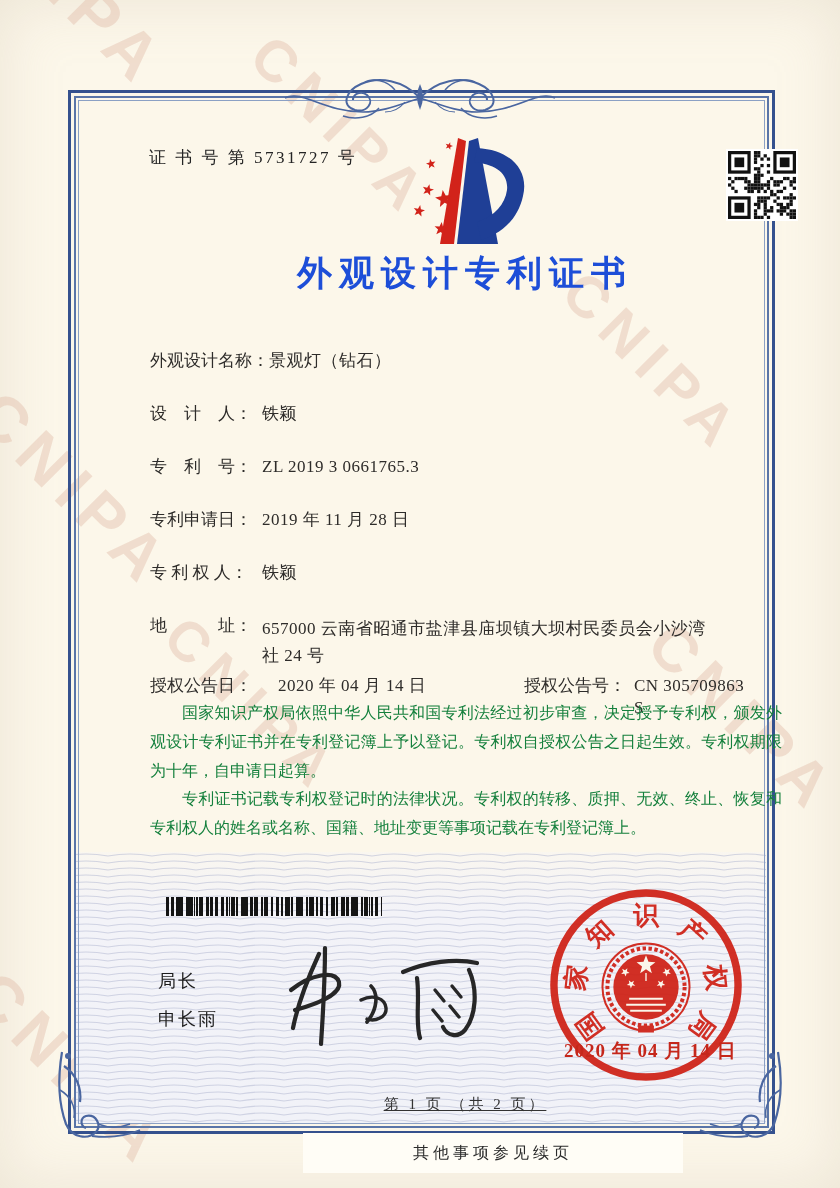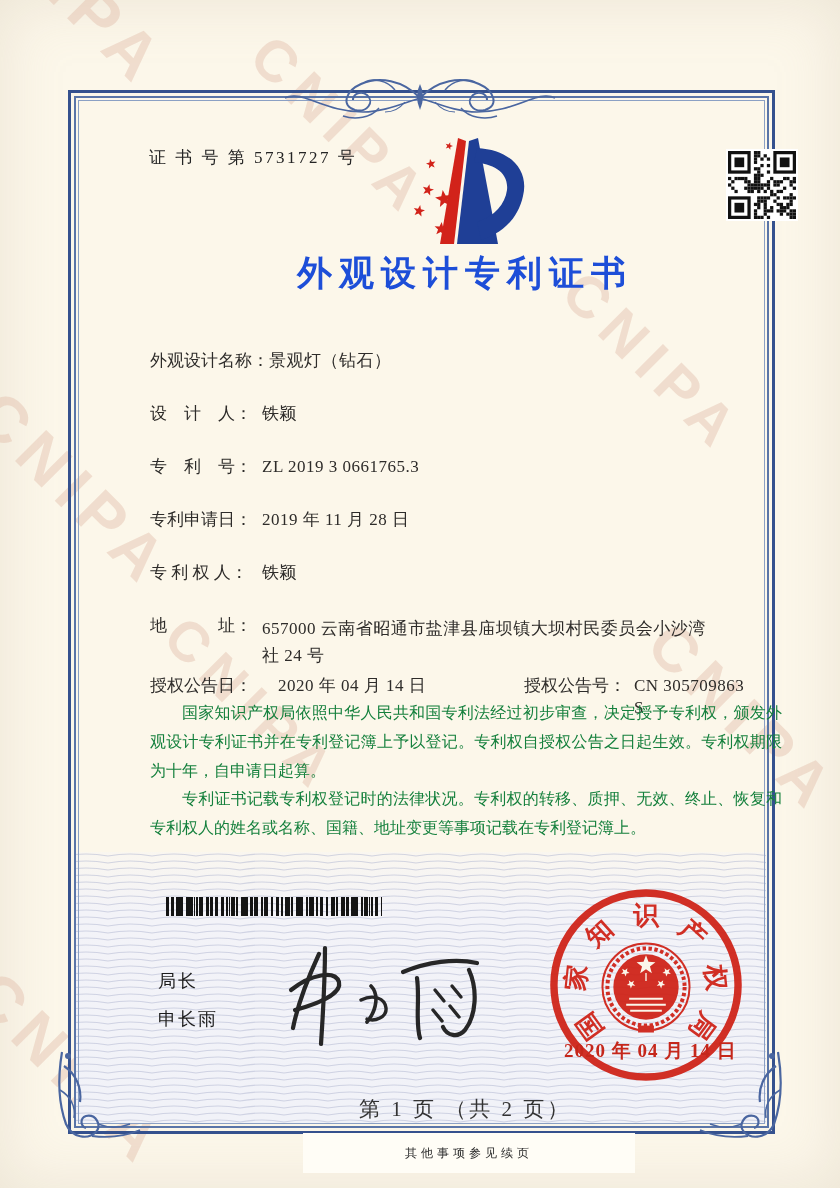--- a/index.html
+++ b/index.html
@@ -49,24 +49,24 @@
       repeating-linear-gradient(90deg,#141414 0 1px,rgba(0,0,0,0) 1px 7px),
       repeating-linear-gradient(90deg,#141414 0 3px,rgba(0,0,0,0) 3px 11px);}
   .director{position:absolute;left:113px;top:969px;
       font-family:"Liberation Sans","DejaVu Sans",sans-serif;font-size:18px;color:#1c1c1c;}
   .director div{margin-bottom:14px;letter-spacing:2px;}
   .signature{position:absolute;left:222px;top:928px;width:240px;height:125px;}
   .seal{position:absolute;left:502px;top:886px;width:198px;height:198px;opacity:.94;}
   .seal-date{position:absolute;left:519px;top:1038px;font-size:19px;letter-spacing:1px;
       color:#c5271b;white-space:nowrap;font-weight:bold;}
   .page-info{position:absolute;left:70px;top:1095px;width:700px;text-align:center;
-      font-size:21px;letter-spacing:3px;color:#333;}
-  .cont-note{position:absolute;left:258px;top:1133px;width:332px;height:40px;
+      font-size:15px;letter-spacing:3px;color:#333;text-decoration:underline;}
+  .cont-note{position:absolute;left:258px;top:1133px;width:380px;height:40px;
       background:#fffdf6;display:flex;align-items:center;justify-content:center;
-      font-size:12px;letter-spacing:4px;color:#2b2b2b;z-index:6;}
+      font-size:16px;letter-spacing:4px;color:#2b2b2b;z-index:6;}
 </style>
 </head>
 <body>
 
 <div class="page">
 
   <div id="wm-layer">
       <div class="wm" style="left: -58px; top: -52px; font-size: 66px;">CNIPA</div>
       <div class="wm" style="left: 228px; top: 92px; font-size: 58px;">CNIPA</div>
       <div class="wm" style="left: 540px; top: 328px; font-size: 58px;">CNIPA</div>

